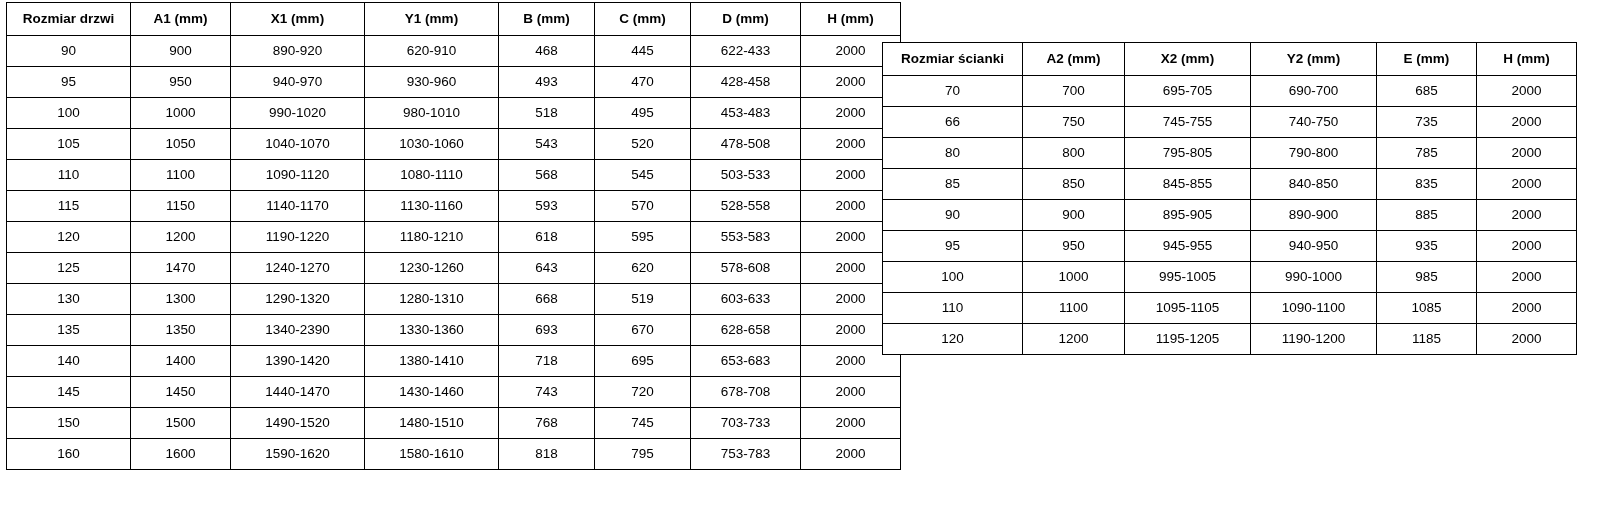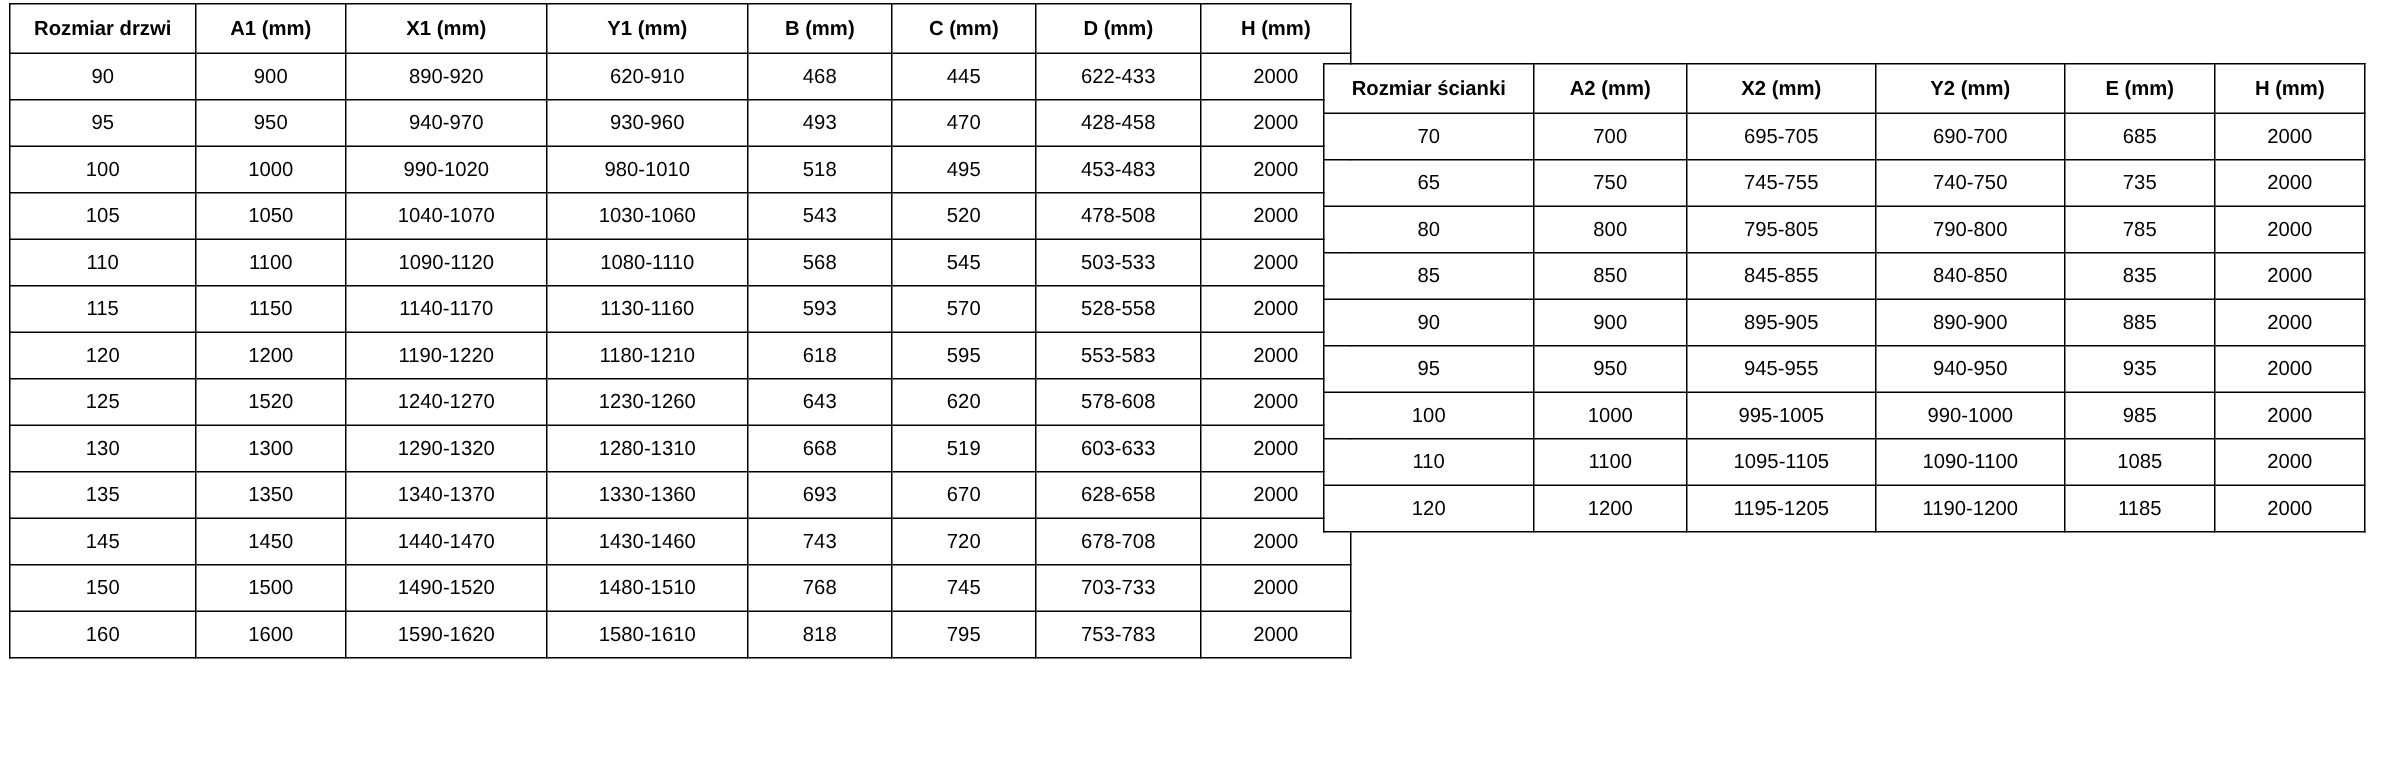--- a/index.html
+++ b/index.html
@@ -163,46 +163,56 @@
           <td>1200</td>
           <td>1190-1220</td>
           <td>1180-1210</td>
           <td>618</td>
           <td>595</td>
           <td>553-583</td>
           <td>2000</td>
         </tr>
         <tr>
           <td>125</td>
-          <td>1520</td>
+          <td>1470</td>
           <td>1240-1270</td>
           <td>1230-1260</td>
           <td>643</td>
           <td>620</td>
           <td>578-608</td>
           <td>2000</td>
         </tr>
         <tr>
           <td>130</td>
           <td>1300</td>
           <td>1290-1320</td>
           <td>1280-1310</td>
           <td>668</td>
           <td>519</td>
           <td>603-633</td>
           <td>2000</td>
         </tr>
         <tr>
           <td>135</td>
           <td>1350</td>
-          <td>1340-1370</td>
+          <td>1340-2390</td>
           <td>1330-1360</td>
           <td>693</td>
           <td>670</td>
           <td>628-658</td>
+          <td>2000</td>
+        </tr>
+        <tr>
+          <td>140</td>
+          <td>1400</td>
+          <td>1390-1420</td>
+          <td>1380-1410</td>
+          <td>718</td>
+          <td>695</td>
+          <td>653-683</td>
           <td>2000</td>
         </tr>
         <tr>
           <td>145</td>
           <td>1450</td>
           <td>1440-1470</td>
           <td>1430-1460</td>
           <td>743</td>
           <td>720</td>
           <td>678-708</td>
@@ -255,21 +265,21 @@
       <tbody>
         <tr>
           <td>70</td>
           <td>700</td>
           <td>695-705</td>
           <td>690-700</td>
           <td>685</td>
           <td>2000</td>
         </tr>
         <tr>
-          <td>65</td>
+          <td>66</td>
           <td>750</td>
           <td>745-755</td>
           <td>740-750</td>
           <td>735</td>
           <td>2000</td>
         </tr>
         <tr>
           <td>80</td>
           <td>800</td>
           <td>795-805</td>

